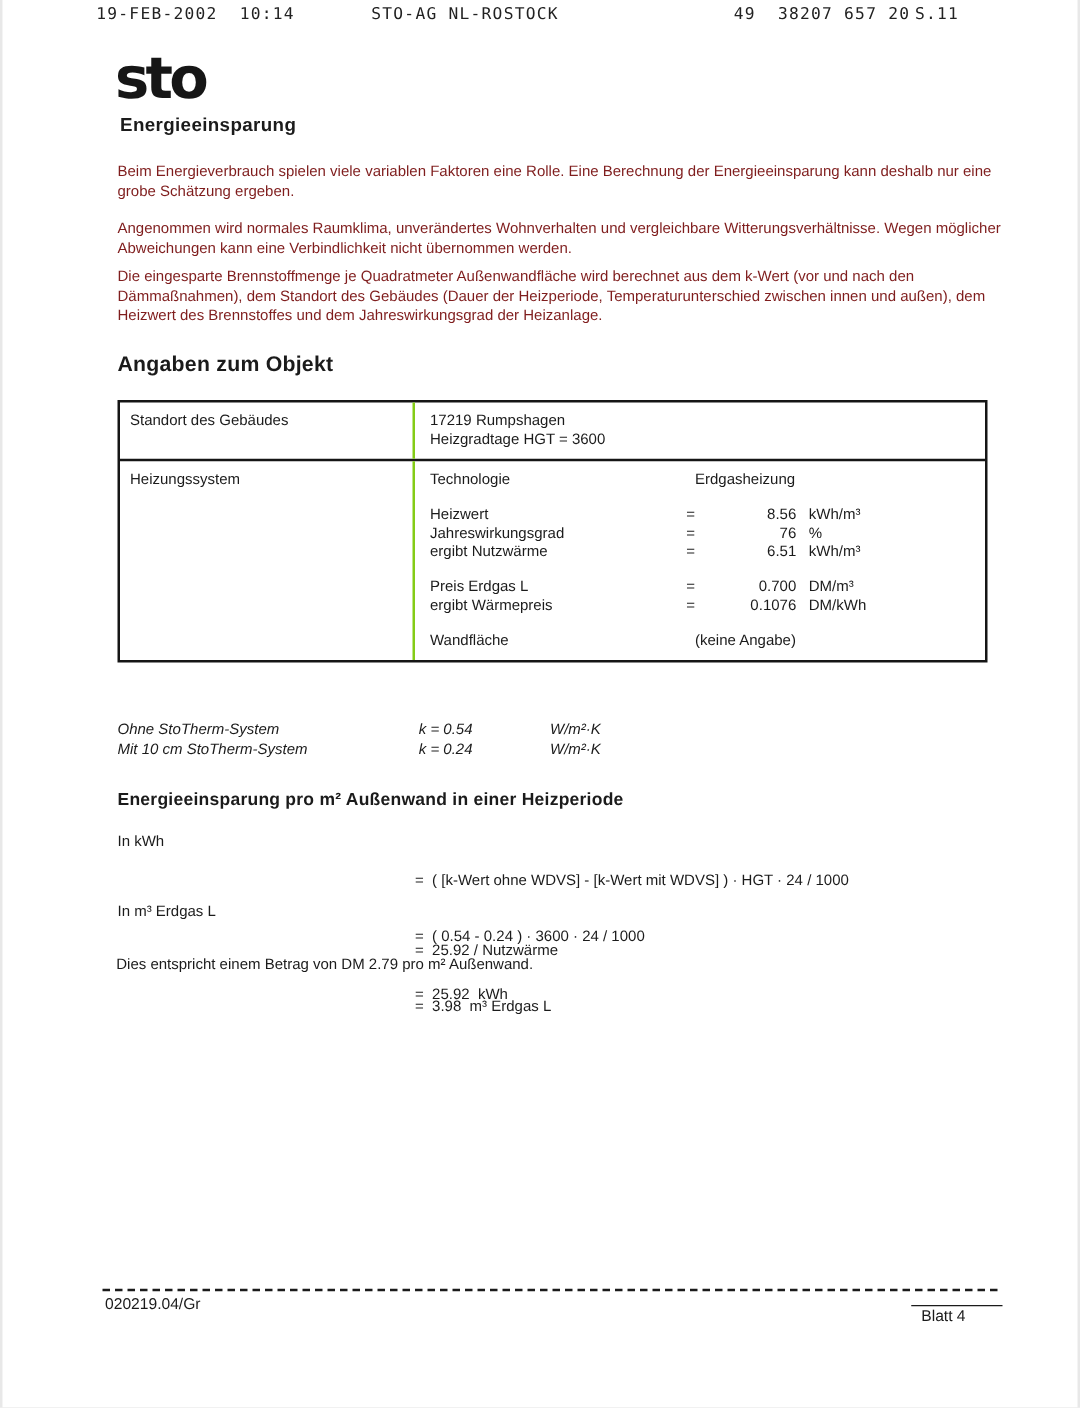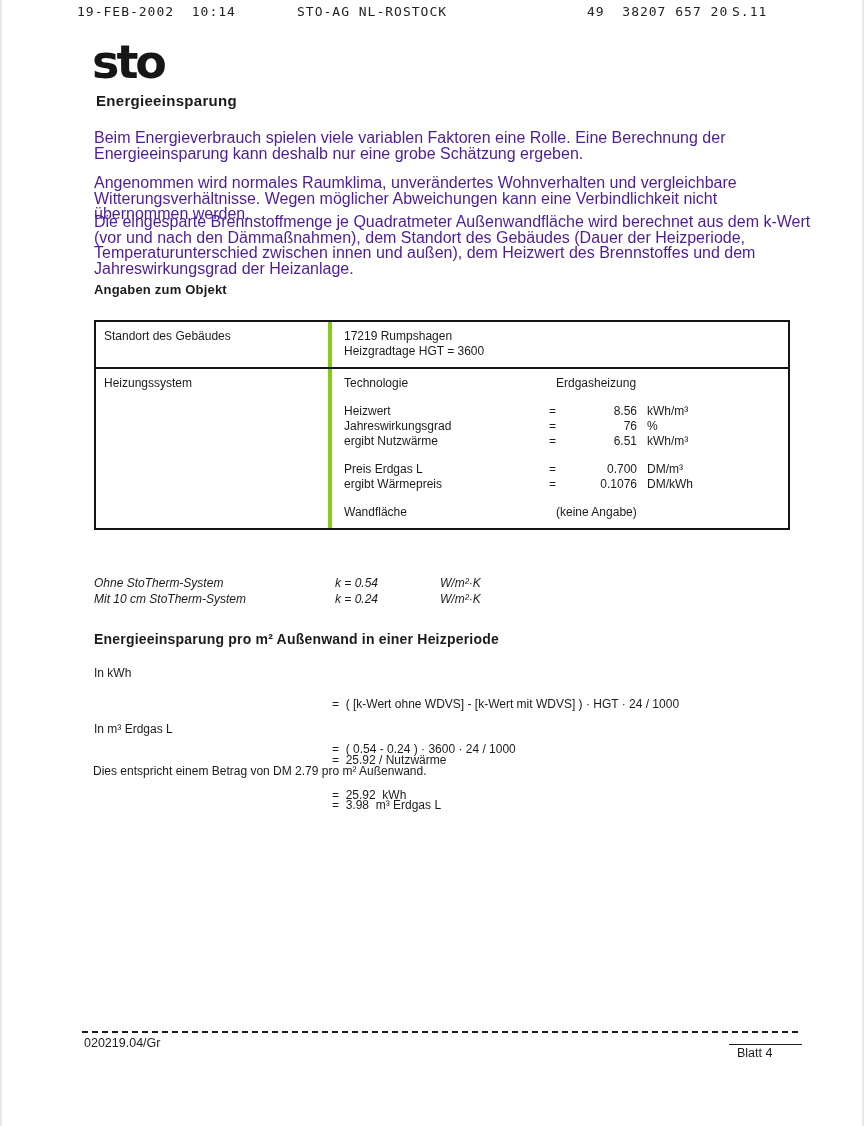--- a/index.html
+++ b/index.html
@@ -33,45 +33,45 @@
     letter-spacing:-3px; color:#161616;
   }
   
   .doc-title {
     position:absolute; left:94px; top:92px;
     font-size:15px; font-weight:bold; letter-spacing:.3px;
   }
   
   .para {
     position:absolute; left:92px; width:718px;
-    font-size:16px; line-height:15.5px; color:#4c1d95;
+    font-size:12px; line-height:15.5px; color:#7f1d1d;
   }
   .p1 { top:130px; }
   .p2 { top:175px; }
   .p3 { top:214px; }
 
   .sec-head {
     position:absolute; left:92px;
-    font-size:13px; font-weight:bold; letter-spacing:.2px;
+    font-size:17px; font-weight:bold; letter-spacing:.2px;
   }
   .h-object { top:282px; }
   .h-kwert  { top:548px; font-size:14px; }
   .h-save   { top:631px; font-size:14px; }
 
   
   .obj-table {
     position:absolute; left:92px; top:320px; width:696px;
     border:2px solid #151515;
     font-size:12px; line-height:15px;
   }
   .obj-row { display:flex; }
   .obj-row + .obj-row { border-top:2px solid #151515; }
   .cell-label {
     width:236px; flex:0 0 236px;
-    border-right:4px solid #84cc16;
+    border-right:2px solid #84cc16;
     padding:7px 8px 6px 8px;
   }
   .cell-value { flex:1; padding:7px 0 8px 12px; }
   .vgrid { display:grid; grid-template-columns:205px 14px 74px auto; }
   .vgrid .gv { text-align:right; }
   .vgrid .gu { padding-left:10px; }
   .vgrid .gspan { grid-column:2 / 5; padding-left:7px; }
   .gap { height:13px; }
 
   

